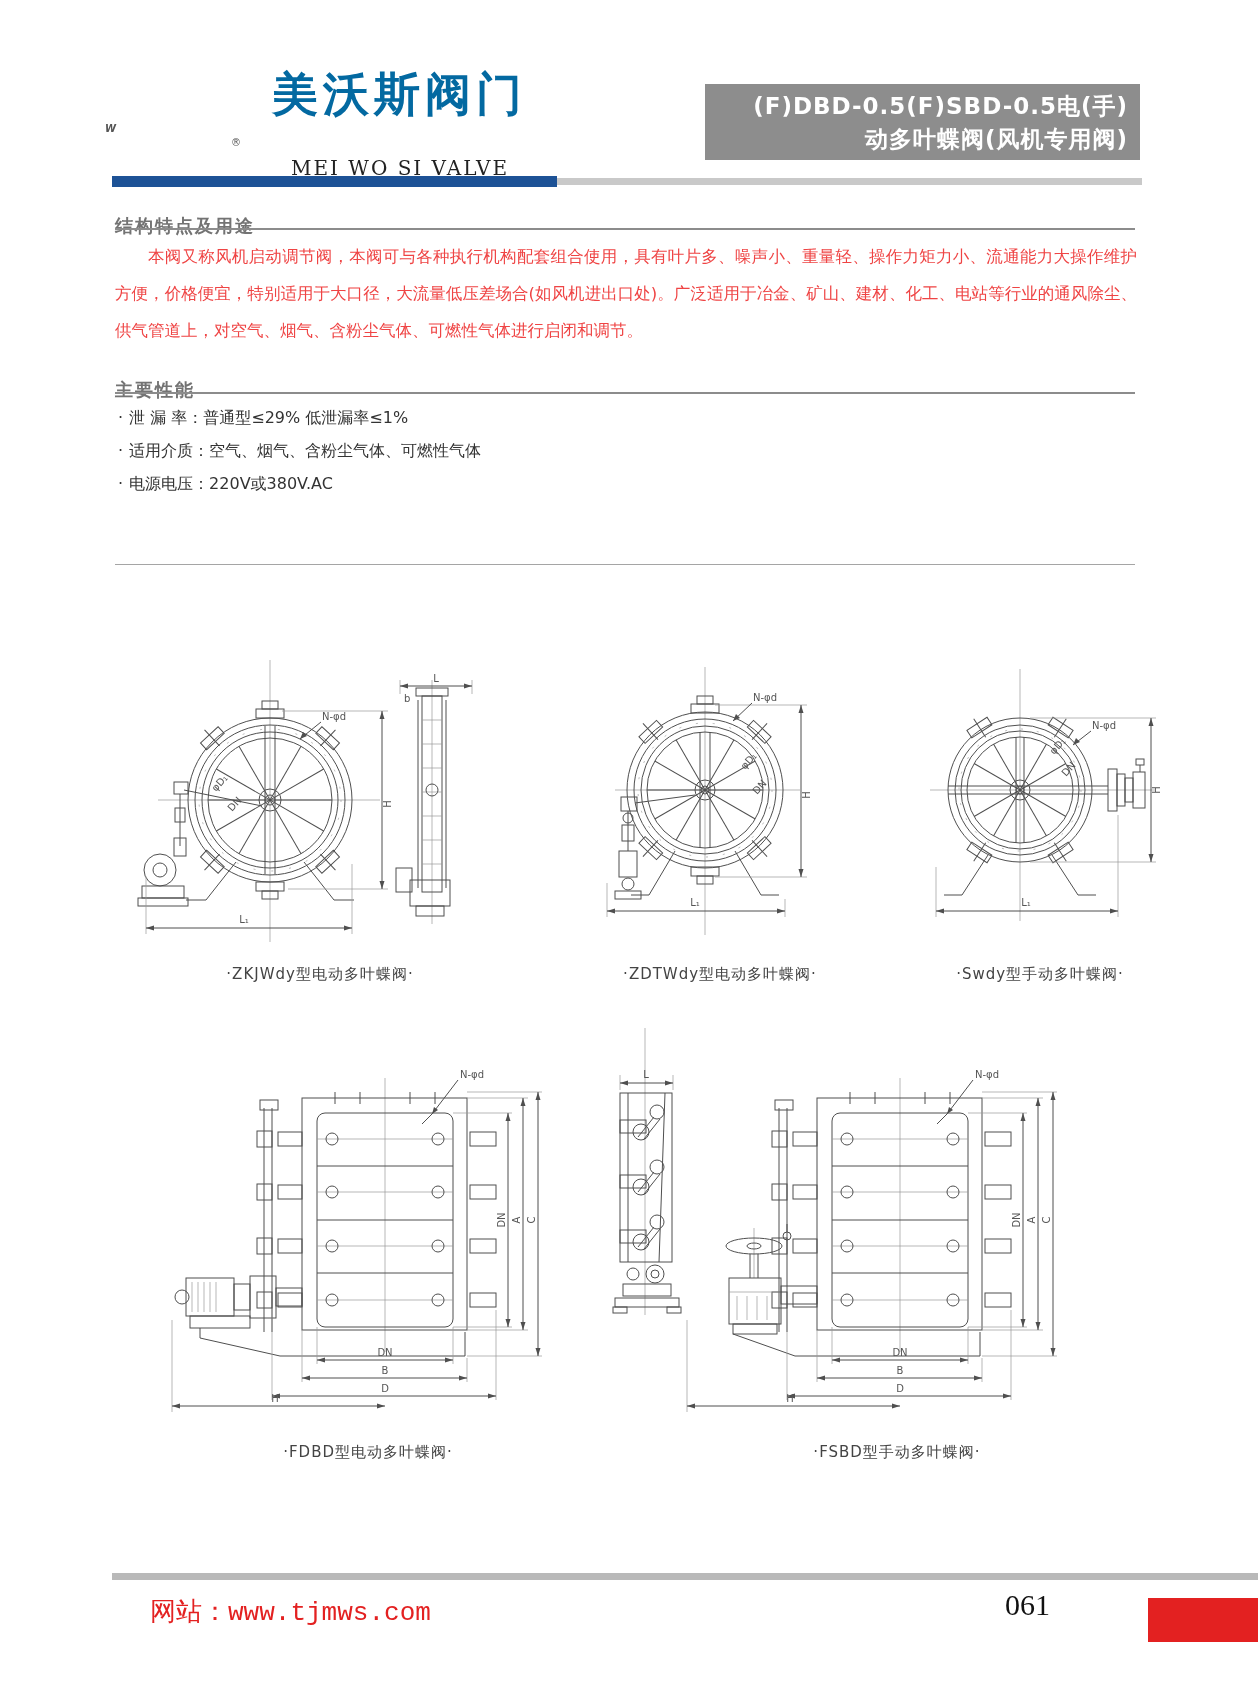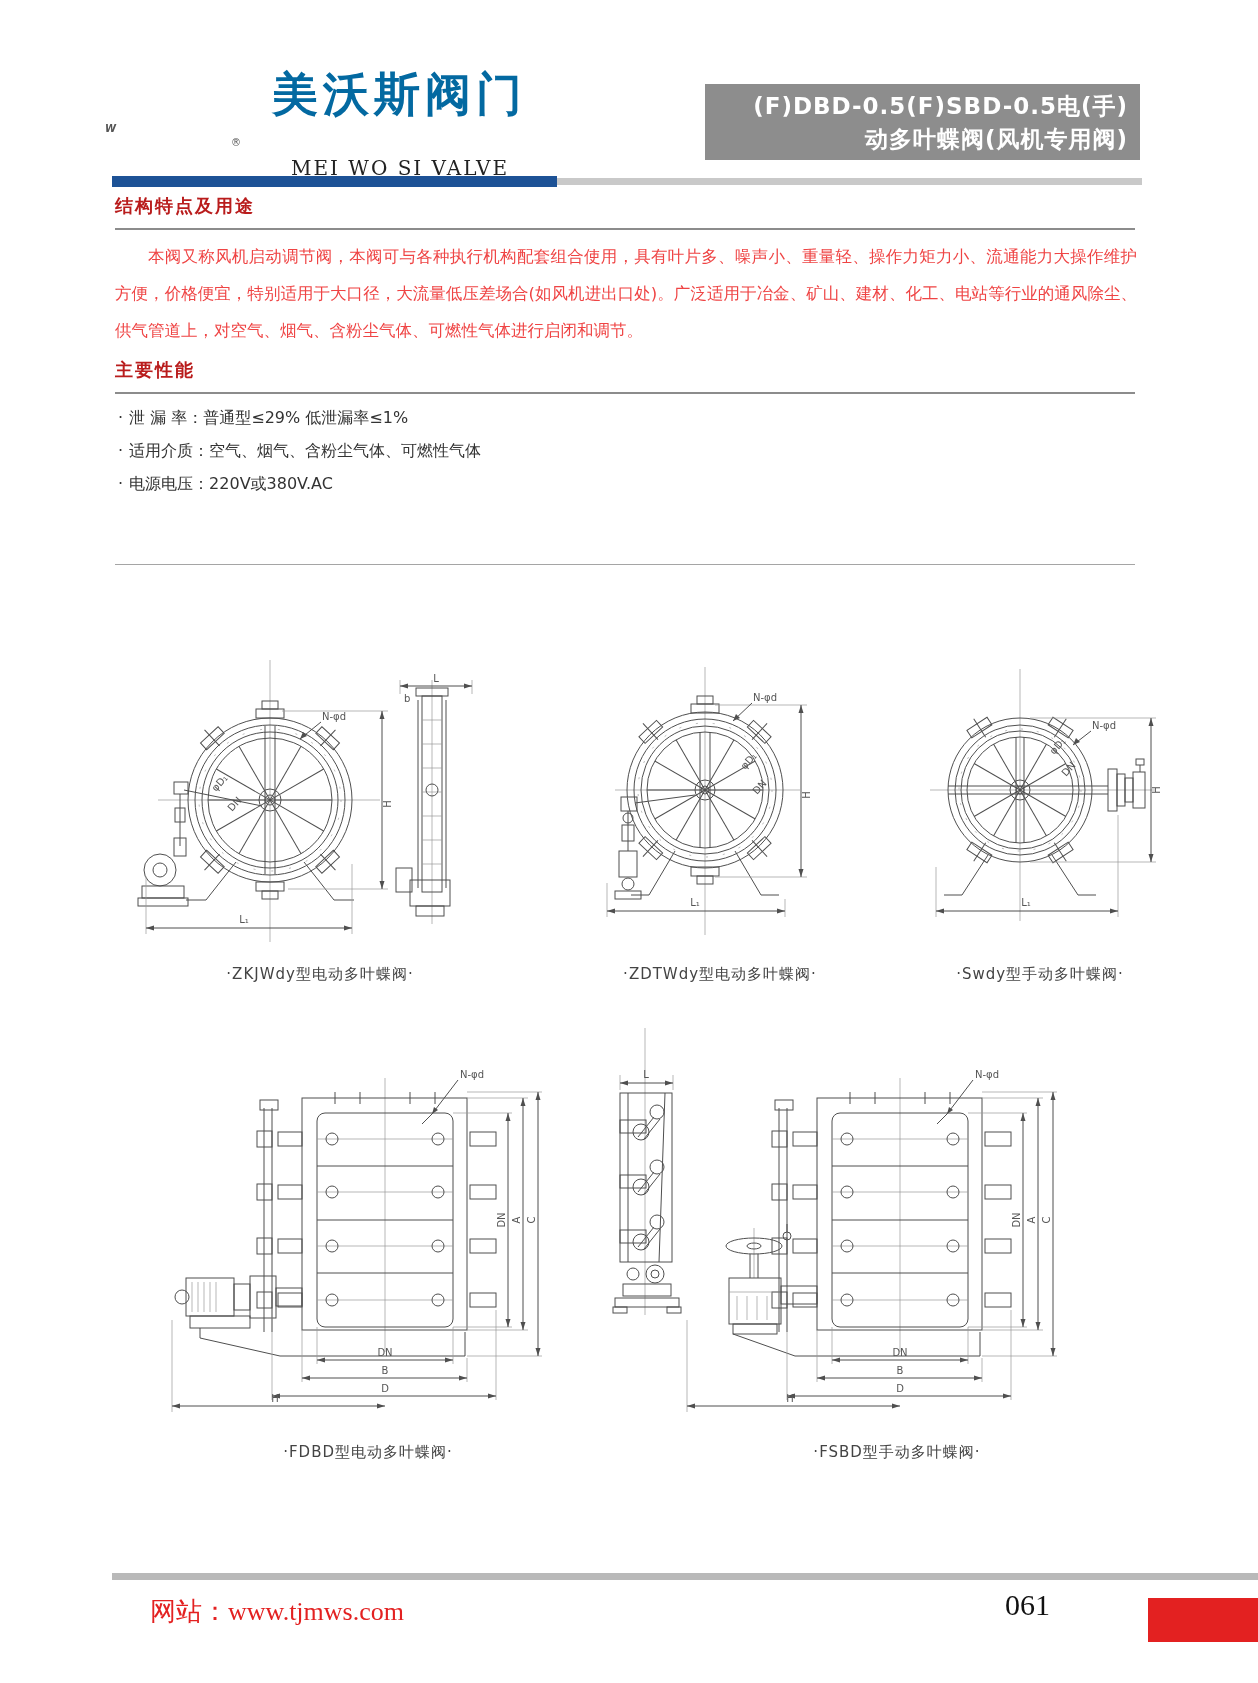--- a/index.html
+++ b/index.html
@@ -12,40 +12,40 @@
             font-size:46px;font-weight:bold;color:#0369a1;letter-spacing:5px;}
   .brand-en{left:291px;top:128px;font-family:"DejaVu Serif","Liberation Serif",serif;
             font-size:20px;color:#222;letter-spacing:2px;margin-top:28px;}
   .banner{left:705px;top:84px;width:435px;height:76px;background:#8d8d8d;color:#ffffff;
           text-align:right;padding:6px 12px 0 12px;box-sizing:border-box;
           font-size:23px;font-weight:bold;line-height:33px;letter-spacing:1px;}
   .bar-blue{left:112px;top:176px;width:445px;height:11px;background:#1d5296;}
   .bar-gray{left:557px;top:178px;width:585px;height:7px;background:#c9c9c9;}
 
   
-  .sec-title{font-size:18px;font-weight:bold;color:#b91c1c;letter-spacing:2px;}
+  .sec-title{font-size:18px;font-weight:bold;color:#737373;letter-spacing:2px;margin-top:20px;}
   .rule{height:2px;background:#8c8c8c;}
   .body-text{width:1022px;font-size:16.5px;line-height:37px;color:#ef4444;
              text-align:justify;text-indent:2em;}
   .bullet-line{font-size:16px;line-height:33px;color:#333;}
   .bullet-line .dot{margin-right:6px;}
   .divider{height:1px;background:#a5a5a5;}
 
   
   svg line,svg circle,svg rect,svg path,svg polyline,svg ellipse{stroke:#4f4f4f;stroke-width:1;fill:none;}
   svg .cl{stroke:#9a9a9a;stroke-width:0.7;}
   svg polygon{fill:#4f4f4f;stroke:none;}
   svg text{fill:#555;font-size:10px;font-family:"DejaVu Sans",sans-serif;stroke:none;}
   .cap{width:300px;text-align:center;font-size:15px;color:#444;letter-spacing:1px;}
 
   
   .foot-bar{left:112px;top:1573px;width:1146px;height:7px;background:#b9b9b9;}
   .site{left:150px;top:1594px;font-size:26px;color:#e32121;}
   .site .lbl{font-family:"DejaVu Serif","Liberation Serif",serif;}
-  .site .url{font-family:Liberation Serif, serif;}
+  .site .url{font-family:Liberation Mono, monospace;}
   .pagenum{left:1005px;top:1588px;font-size:30px;color:#111;
            font-family:Liberation Serif, serif;}
   .red-block{left:1148px;top:1598px;width:110px;height:44px;background:#e32121;}
 </style>
 </head>
 <body>
 
 <div class="page">
 
   <svg class="abs" style="left:103px;top:62px" width="165" height="92" viewBox="0 0 165 92">

